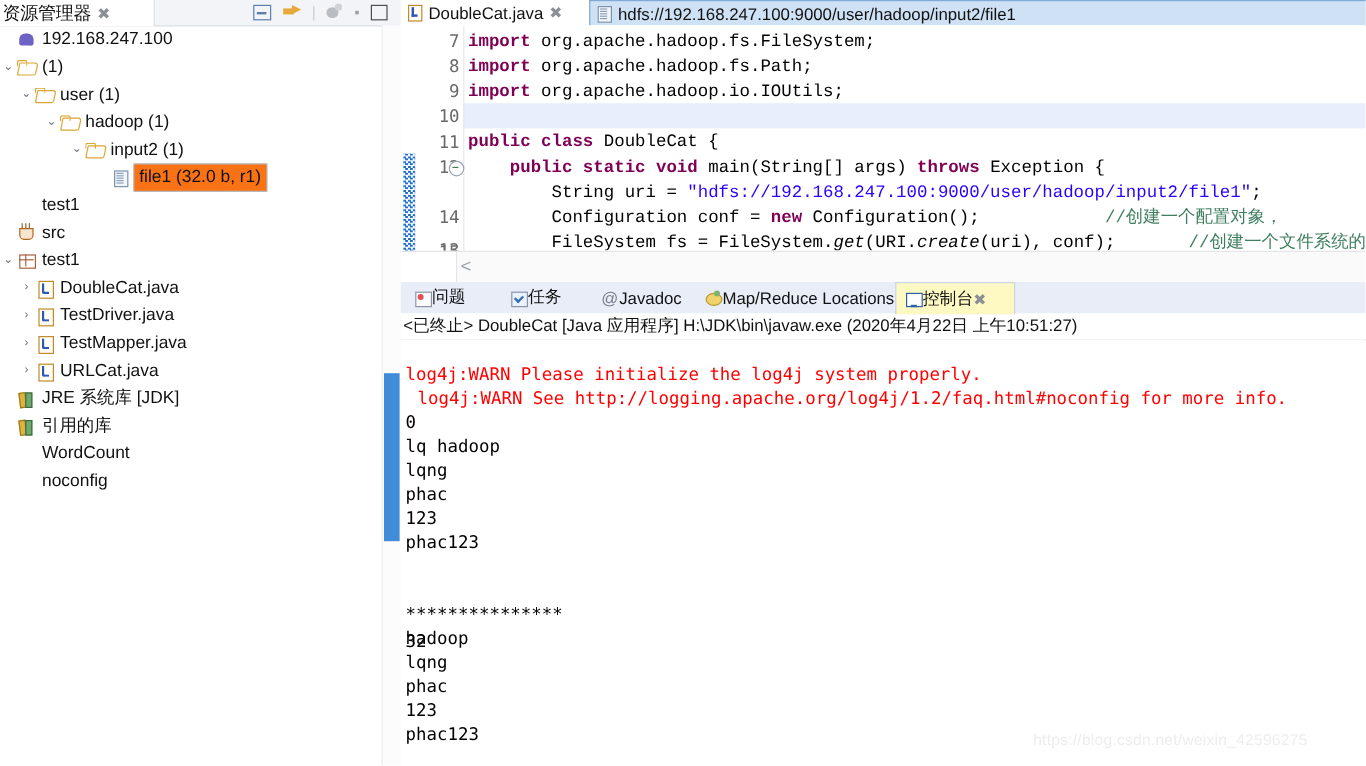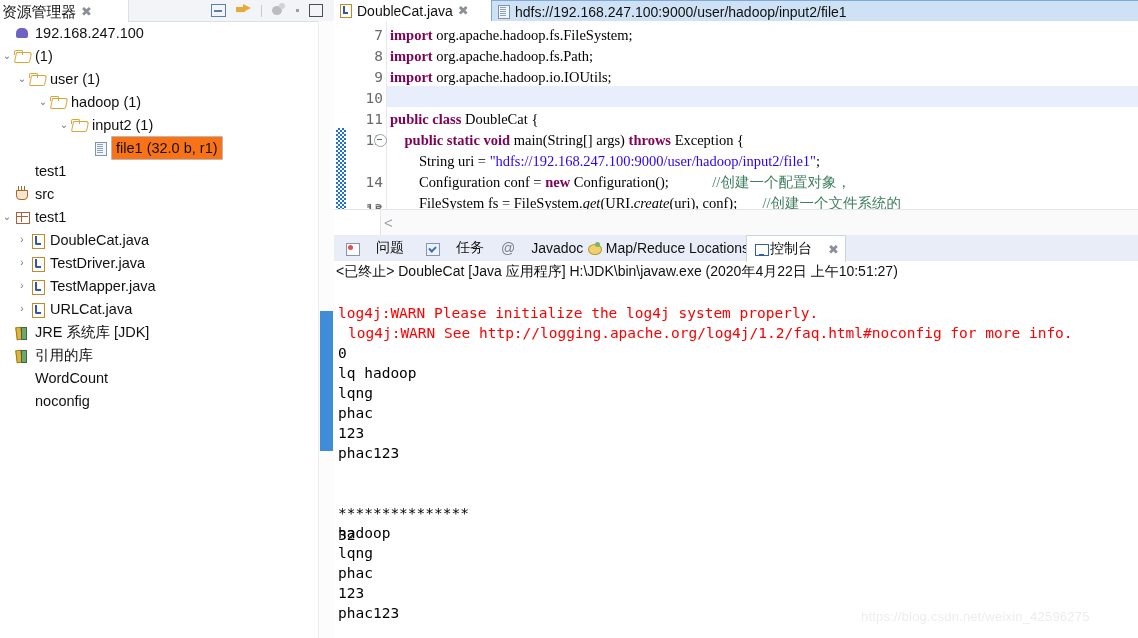--- a/index.html
+++ b/index.html
@@ -91,41 +91,41 @@
   
   .editor{position:absolute;left:0;top:21px;width:804px;height:188px;background:#fff;overflow:hidden;}
   .marker-col{position:absolute;left:0;top:0;width:14px;height:188px;background:#fff;}
   .mark-bar{position:absolute;left:2px;width:10px;background:
      repeating-conic-gradient(#1f6fd0 0% 25%, #ffffff 0% 50%) 0 0/4px 4px;}
   .gutter{position:absolute;left:14px;top:0;width:38px;height:188px;background:#fff;}
   .gnum{position:absolute;right:3px;width:34px;text-align:right;
     font-family:"DejaVu Sans Mono","Liberation Mono",monospace;font-size:14.5px;color:#6a6a6a;line-height:21px;}
   .gsep{position:absolute;left:52px;top:0;width:1px;height:188px;background:#e6e8eb;}
   .codearea{position:absolute;left:56px;top:0;right:0;height:188px;overflow:hidden;
-    font-family:Liberation Serif, serif;font-size:14.5px;line-height:21px;white-space:pre;}
+    font-family:Liberation Mono, monospace;font-size:14.5px;line-height:21px;white-space:pre;}
   .cl{position:absolute;left:0;height:21px;white-space:pre;}
   .hl-line{position:absolute;left:52px;right:0;height:21px;background:#e8eefb;}
   .kw{color:#7f0055;font-weight:bold;}
   .str{color:#2a00ff;}
   .cmt{color:#3f7f5f;}
   .ital{font-style:italic;}
   .fld{position:absolute;left:40px;width:11px;height:11px;border:1px solid #9aa4b0;border-radius:50%;
     background:#fff;}
   .fld::before{content:"";position:absolute;left:2px;top:4px;width:5px;height:1px;background:#4a7a4a;}
 
   .ed-hscroll{position:absolute;left:0;top:209px;width:804px;height:26px;background:#fafafa;border-top:1px solid #e3e5e8;}
   .hs-left{position:absolute;left:0;top:0;width:46px;height:25px;background:#fff;border-right:1px solid #e3e5e8;}
   .hs-arrow{position:absolute;left:50px;top:4px;color:#9aa0a8;font-size:15px;}
 
   
   .bottom{position:absolute;left:0;top:235px;width:804px;height:403px;background:#fff;}
   .btabbar{position:relative;height:26px;background:#e8edf7;}
-  .btab{position:absolute;top:0;height:26px;display:flex;align-items:center;gap:16px;padding:0 7px;
+  .btab{position:absolute;top:0;height:26px;display:flex;align-items:center;gap:0;padding:0 7px;
     font-size:14px;color:#111;white-space:nowrap;}
-  .btab.active{background:#ffffff;border-top:1px solid #c9d4e5;border-left:1px solid #c9d4e5;border-right:1px solid #c9d4e5;}
+  .btab.active{background:#fef9c3;border-top:1px solid #c9d4e5;border-left:1px solid #c9d4e5;border-right:1px solid #c9d4e5;}
   .bic{width:15px;height:15px;position:relative;display:inline-block;}
   .bic-prob::before{content:"";position:absolute;left:1px;top:2px;width:12px;height:11px;border:1px solid #8a94a6;background:#fdfdfd;}
   .bic-prob::after{content:"";position:absolute;left:3px;top:4px;width:5px;height:5px;border-radius:50%;background:#e05252;}
   .bic-task::before{content:"";position:absolute;left:1px;top:2px;width:12px;height:11px;border:1px solid #8a94a6;background:#eaf2ff;}
   .bic-task::after{content:"";position:absolute;left:4px;top:5px;width:5px;height:3px;border-left:2px solid #3a6fb5;border-bottom:2px solid #3a6fb5;transform:rotate(-45deg);}
   .bic-at{font-size:14px;color:#7a818c;line-height:15px;}
   .bic-mr::before{content:"";position:absolute;left:1px;top:3px;width:12px;height:9px;border-radius:50%;
     background:#efd269;border:1px solid #b89a2e;}
   .bic-mr::after{content:"";position:absolute;left:8px;top:1px;width:5px;height:5px;border-radius:50%;background:#7fb26e;}
   .bic-con::before{content:"";position:absolute;left:1px;top:2px;width:12px;height:10px;border:1.4px solid #2f5fa8;background:#fff;}

